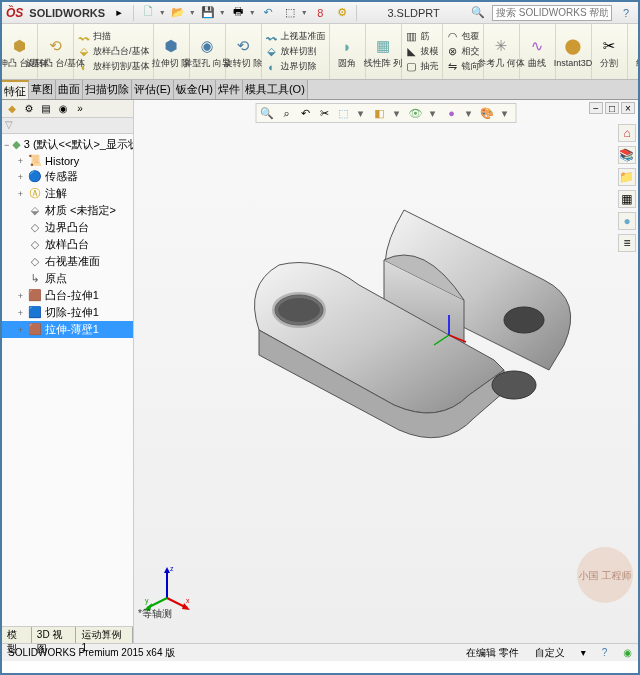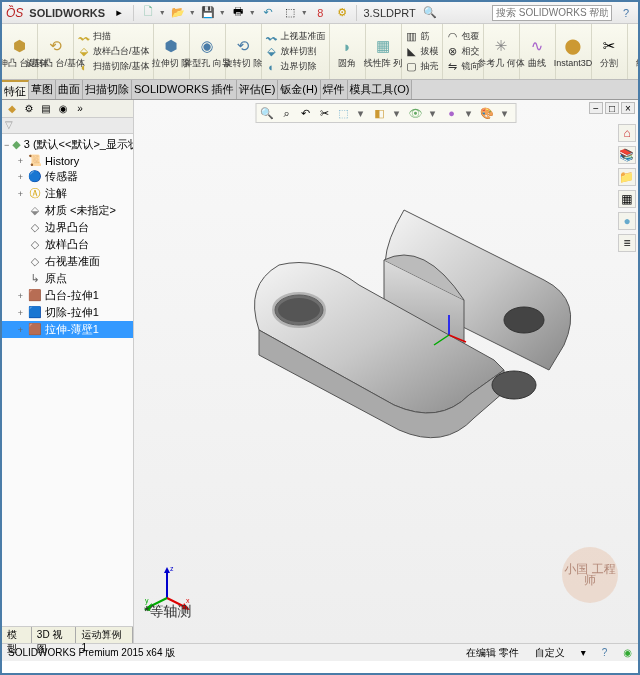--- a/index.html
+++ b/index.html
@@ -1,23 +1,23 @@
 <!DOCTYPE html>
 <html><head>
 <meta charset="utf-8">
 <style>
 * { margin:0; padding:0; box-sizing:border-box; font-family:"Microsoft YaHei",Arial,sans-serif; }
 body { width:640px; height:675px; background:#fff; border:2px solid #4a7ca8; overflow:hidden; font-size:11px; }
 .titlebar { height:22px; background:linear-gradient(#f7f7f7,#e8e8e8); display:flex; align-items:center; padding:0 4px; gap:6px; border-bottom:1px solid #ccc; }
-.logo { font-style:italic; font-weight:normal; color:#b71c1c; font-size:12px; }
+.logo { font-style:italic; font-weight:bold; color:#b71c1c; font-size:12px; }
 .tb-sep { width:1px; height:16px; background:#ccc; }
 .tb-icon { width:16px; height:16px; display:flex; align-items:center; justify-content:center; cursor:pointer; font-size:11px; }
 .dd { font-size:8px; color:#666; margin-left:-2px; }
 .filename { flex:1; text-align:center; color:#333; font-size:11px; }
-.search { width:120px; height:16px; font-size:10px; padding:0 3px; border:1px solid #aaa;margin-left:48px; }
+.search { width:120px; height:16px; font-size:10px; padding:0 3px; border:1px solid #aaa; }
 .ribbon { height:56px; background:linear-gradient(#fafaf0,#eeeee0); display:flex; border-bottom:1px solid #bbb; overflow:hidden; }
 .rgroup { display:flex; flex-direction:column; align-items:center; justify-content:center; padding:2px 3px; border-right:1px solid #d8d8c8; }
 .rgroup.big { min-width:36px; }
 .ricon { width:22px; height:22px; display:flex; align-items:center; justify-content:center; font-size:15px; }
 .rlabel { font-size:9px; color:#333; text-align:center; line-height:10px; margin-top:1px; white-space:nowrap; }
 .rstack { display:flex; flex-direction:column; gap:1px; padding:1px 3px; border-right:1px solid #d8d8c8; justify-content:center; }
 .rrow { display:flex; align-items:center; gap:2px; font-size:9px; color:#333; cursor:pointer; white-space:nowrap; }
 .rrow .mi { width:14px; height:14px; font-size:11px; display:flex; align-items:center; justify-content:center; }
 .tabs { height:20px; display:flex; background:#d8d8d8; border-bottom:1px solid #999; font-size:11px; }
 .tab { padding:2px 2px; border-right:1px solid #aaa; background:#d0d0d0; cursor:pointer; }
@@ -31,29 +31,29 @@
 .tn { display:flex; align-items:center; gap:3px; padding:1px 2px; cursor:pointer; white-space:nowrap; }
 .tn .tg { width:9px; font-size:9px; color:#666; text-align:center; }
 .tn .ti { width:14px; font-size:11px; text-align:center; }
 .side-tabs { height:17px; display:flex; background:#e0e0e0; border-top:1px solid #ccc; font-size:10px; }
 .side-tabs .st { padding:1px 5px; border-right:1px solid #aaa; cursor:pointer; background:#f0f0e0; }
 .canvas { flex:1; position:relative; background:linear-gradient(#f8f8f8,#eeeeee); overflow:hidden; }
 .view-tool { position:absolute; top:3px; left:50%; transform:translateX(-50%); height:20px; display:flex; align-items:center; gap:3px; background:rgba(248,248,240,.9); border:1px solid #ccc; padding:1px 3px; }
 .view-tool span { width:16px; height:16px; font-size:11px; display:flex; align-items:center; justify-content:center; cursor:pointer; }
 .triad { position:absolute; bottom:30px; left:8px; width:50px; height:50px; }
 .triad svg { width:100%; height:100%; }
-.view-lbl { position:absolute; bottom:22px; left:10px; font-size:14px; color:#333; }
+.view-lbl { position:absolute; bottom:22px; left:4px; font-size:10px; color:#333; }
 .canvas-ctrl { position:absolute; top:2px; right:3px; display:flex; gap:2px; }
 .canvas-ctrl span { width:14px; height:12px; font-size:10px; background:#eee; border:1px solid #bbb; display:flex; align-items:center; justify-content:center; cursor:pointer; }
 .right-tools { position:absolute; top:24px; right:2px; display:flex; flex-direction:column; gap:4px; }
 .right-tools span { width:18px; height:18px; font-size:12px; display:flex; align-items:center; justify-content:center; cursor:pointer; background:#f4f4ec; border:1px solid #ccc; }
 .part3d { position:absolute; left:70px; top:70px; width:420px; height:350px; }
 .status { height:18px; background:#f0f0f0; border-top:1px solid #ccc; display:flex; align-items:center; font-size:10px; padding:0 6px; gap:16px; }
 .status .sp { margin-left:auto; }
-.watermark { position:absolute; bottom:40px; right:20px; width:56px; height:56px; border-radius:50%; background:rgba(230,180,150,.35); display:flex; align-items:center; justify-content:center; font-size:12px; color:rgba(140,80,60,.6); text-align:center; line-height:11px; }
+.watermark { position:absolute; bottom:40px; right:5px; width:56px; height:56px; border-radius:50%; background:rgba(230,180,150,.35); display:flex; align-items:center; justify-content:center; font-size:10px; color:rgba(140,80,60,.6); text-align:center; line-height:11px; }
 .hi { background:#3399ff; color:#fff; }
 </style>
 </head>
 <body>
 
 <div class="titlebar">
   <span class="logo">ỒS</span>
   <span style="font-weight:bold;color:#333;font-size:11px">SOLIDWORKS</span>
   <span class="tb-icon">▸</span>
   <span class="tb-sep"></span>
@@ -92,21 +92,21 @@
     <div class="rrow">
         <span class="mi" style="color:#ca3">〰</span>
         <span>扫描</span>
       </div>
     <div class="rrow">
         <span class="mi" style="color:#ca3">⬙</span>
         <span>放样凸台/基体</span>
       </div>
     <div class="rrow">
         <span class="mi" style="color:#ca3">◐</span>
-        <span>扫描切除/基体</span>
+        <span>放样切割/基体</span>
       </div>
   </div>
   <div class="rgroup big">
       <div class="ricon" style="color:#4a7ca8">⬢</div>
       <div class="rlabel">拉伸切
 除</div>
     </div>
   <div class="rgroup big">
       <div class="ricon" style="color:#4a7ca8">◉</div>
       <div class="rlabel">异型孔
@@ -190,21 +190,20 @@
       <div class="rlabel">组合</div>
     </div>
 
 </div>
 
 <div class="tabs">
     <div class="tab active">特征</div>
     <div class="tab">草图</div>
     <div class="tab">曲面</div>
     <div class="tab">扫描切除</div>
-    <div class="tab">SOLIDWORKS 插件</div>
     <div class="tab">评估(E)</div>
     <div class="tab">钣金(H)</div>
     <div class="tab">焊件</div>
     <div class="tab">模具工具(O)</div>
   </div>
 
 <div class="main">
   <div class="sidebar">
     <div class="side-tool">
       <span style="color:#c93">◆</span>

